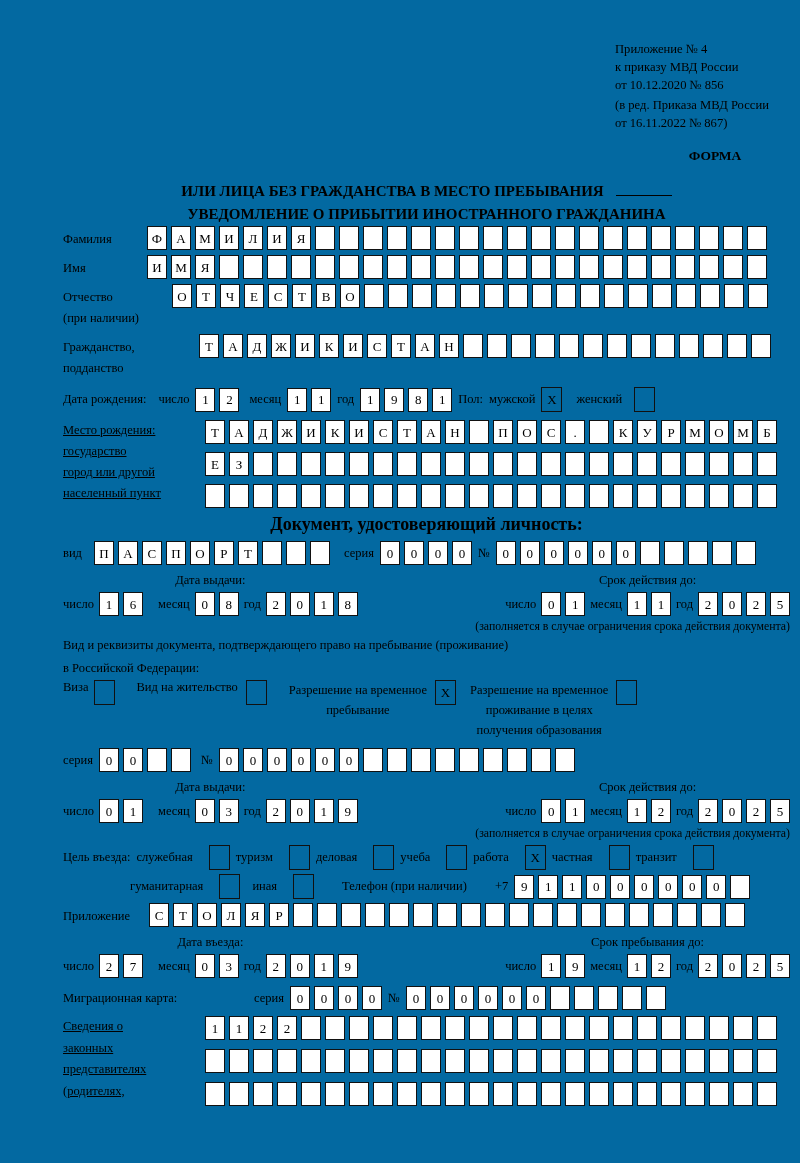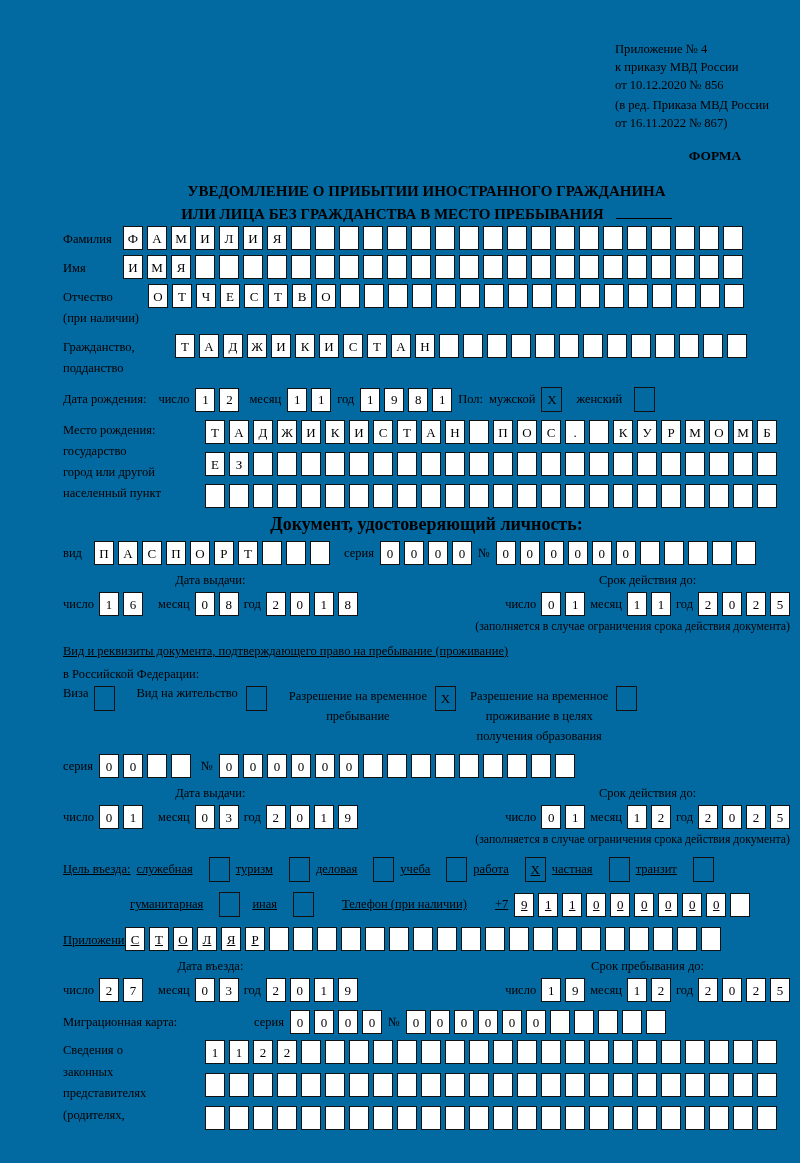--- a/index.html
+++ b/index.html
@@ -9,24 +9,24 @@
     font-family:"Liberation Serif","DejaVu Serif",serif; font-size:12.5px;
     overflow:hidden; position:relative;
   }
   .topright { margin-left:552px; line-height:18px; font-size:12.6px; }
   .topright .ed { margin-top:2px; }
   .forma { margin-left:552px; margin-top:16px; font-weight:bold; font-size:13.5px; text-align:center; width:200px; }
   .title { text-align:center; font-weight:bold; font-size:15px; line-height:23px; margin-top:16px; }
   .blankline { display:inline-block; width:56px; border-bottom:1.6px solid #000; margin-left:12px; vertical-align:baseline; }
   .sec1 { font-weight:bold; font-size:13.6px; margin-top:26px; margin-bottom:18px; }
 
-  .frow { display:flex; align-items:flex-start; margin-bottom:5px; }
+  .frow { display:flex; align-items:flex-start; margin-bottom:5px;gap:24px; }
   .lbl { flex:0 0 auto; padding-top:5px; line-height:16px; }
   .lbl2 { line-height:21px; padding-top:3px; }
-  .w60 { width:60px; } .w85 { width:85px; } .w112 { width:112px; } .w142 { width:142px; } .w53 { width:53px; }
+  .w60 { width:60px; } .w85 { width:85px; } .w112 { width:112px; } .w142 { width:142px;text-decoration:underline; } .w53 { width:53px; }
 
   .cells { display:flex; gap:4px; }
   .cell {
     box-sizing:border-box; flex:0 0 20px; width:20px; height:24px;
     border:1.8px solid #111; background:#fff;
     display:flex; align-items:center; justify-content:center;
     font-size:13px; line-height:1;
   }
   .cbox {
     box-sizing:border-box; display:inline-flex; flex:0 0 21px; width:21px; height:25px;
@@ -52,39 +52,39 @@
   .opts { display:flex; align-items:flex-start; margin-top:4px; }
   .optc { text-align:center; line-height:20px; }
   .optwrap { display:flex; align-items:flex-start; gap:8px; }
 
   .prow { display:flex; align-items:center; }
   .po { display:flex; align-items:center; gap:16px; }
 
   .legal { display:flex; margin-top:6px; }
   .legal-lbls div { line-height:21.5px; }
   .legal-rows { display:flex; flex-direction:column; gap:9px; }
-  .mt8{margin-top:8px;} .mt6{margin-top:10px;text-decoration:underline;} .mt4{margin-top:4px;}
+  .mt8{margin-top:8px;} .mt6{margin-top:4px;} .mt4{margin-top:4px;}
 </style>
 </head>
 <body>
 
 <div class="page">
 
   <div class="topright">
     <div>Приложение № 4</div>
     <div>к приказу МВД России</div>
     <div>от 10.12.2020 № 856</div>
     <div class="ed">(в ред. Приказа МВД России</div>
     <div>от 16.11.2022 № 867)</div>
   </div>
   <div class="forma">ФОРМА</div>
 
   <div class="title">
+    <div><span>ИЛИ ЛИЦА БЕЗ ГРАЖДАНСТВА В МЕСТО ПРЕБЫВАНИЯ</span><span class="blankline"></span></div>
     <div>УВЕДОМЛЕНИЕ О ПРИБЫТИИ ИНОСТРАННОГО ГРАЖДАНИНА</div>
-    <div><span>ИЛИ ЛИЦА БЕЗ ГРАЖДАНСТВА В МЕСТО ПРЕБЫВАНИЯ</span><span class="blankline"></span></div>
   </div>
 
 
   <div class="frow">
     <span class="lbl w60">Фамилия</span>
     <span class="cells">
         <span class="cell">Ф</span>
         <span class="cell">А</span>
         <span class="cell">М</span>
         <span class="cell">И</span>

